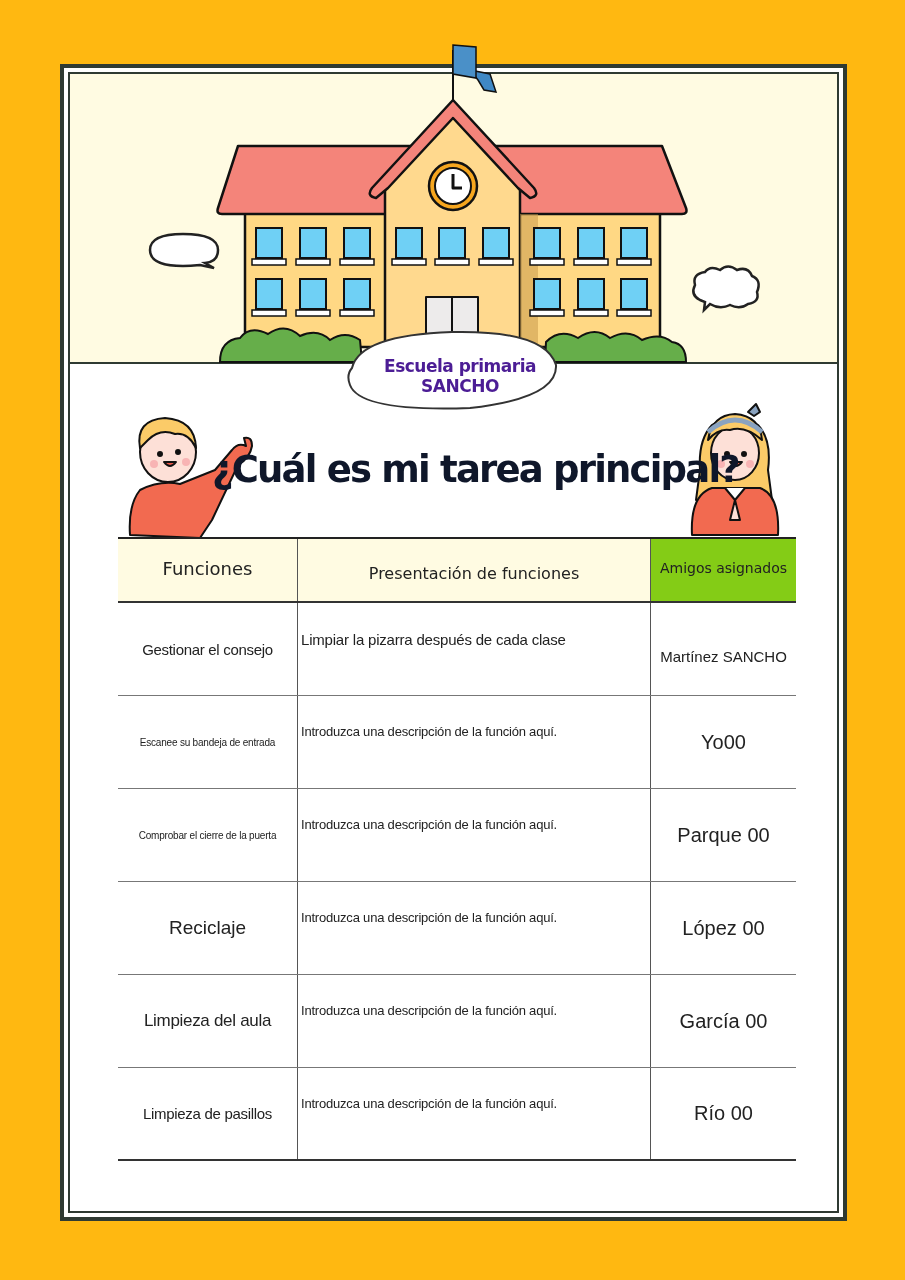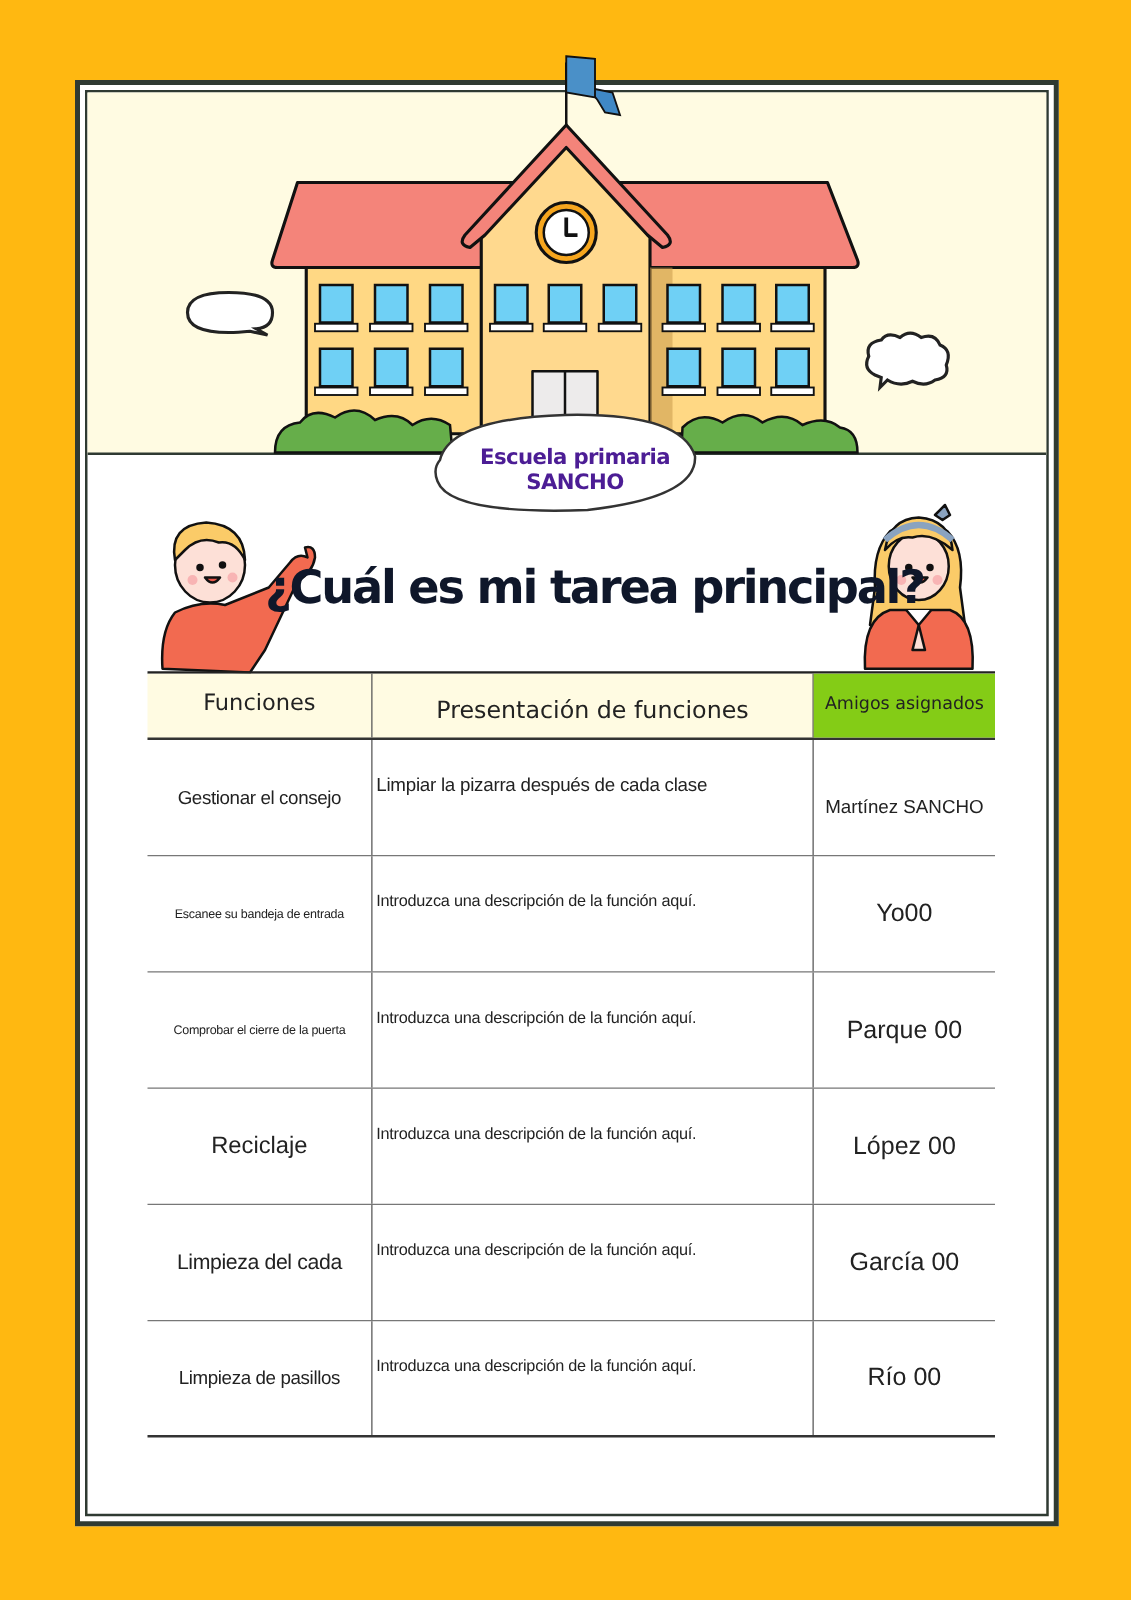--- a/index.html
+++ b/index.html
@@ -13,27 +13,27 @@
 
   .scene { position: absolute; left: 0; top: 0; width: 905px; height: 1280px; pointer-events: none; }
   .scene svg { position: absolute; left: 0; top: 0; }
 
   .school-name-wrap { position: absolute; left: 345px; top: 334px; width: 215px; height: 78px; }
   .school-name { position: absolute; left: 0; top: 22px; width: 230px; text-align: center; font-family: "DejaVu Sans", sans-serif; font-size: 17px; font-weight: bold; letter-spacing: -0.5px; color: #4c1d95; }
 
   .page-title { position: absolute; left: 212px; top: 448px; width: 500px; font-family: "DejaVu Sans", sans-serif; font-size: 37px; font-weight: bold; letter-spacing: -1.8px; color: #0f172a; white-space: nowrap; }
 
   .table { position: absolute; left: 118px; top: 537px; width: 678px; border-top: 2px solid #222; }
-  .thead { display: flex; height: 53px; background: #FFFBE2; border-bottom: 2px solid #333; text-align: center; }
+  .thead { display: flex; height: 64px; background: #FFFBE2; border-bottom: 2px solid #333; text-align: center; }
   .th { display: flex; align-items: center; justify-content: center; font-family: "DejaVu Sans", sans-serif; color: #222; }
   .col1 { width: 180px; border-right: 1px solid #555; }
   .col2 { width: 353px; border-right: 1px solid #555; }
   .col3 { width: 145px; }
   .th.col1 { font-size: 18px; padding-bottom: 4px; }
-  .th.col2 { font-size: 19px; padding-top: 6px; }
+  .th.col2 { font-size: 16px; padding-top: 6px; }
   .th.col3 { font-size: 14px; padding-bottom: 4px; background: #84cc16; }
 
   .row { display: flex; height: 93px; border-bottom: 1px solid #777; }
   .row:last-child { border-bottom: 2px solid #333; }
   .cell { display: flex; font-family: Liberation Sans, sans-serif; color: #222; }
   .cell.col1 { align-items: center; justify-content: center; text-align: center; }
   .cell.col2 { align-items: flex-start; padding: 28px 0 0 3px; font-size: 13px; letter-spacing: -0.2px; }
   .cell.col3 { align-items: center; justify-content: center; text-align: center; }
 
   .fs-tiny { font-size: 10px; letter-spacing: -0.2px; }
@@ -192,21 +192,21 @@
     <div class="cell col1 fs-tiny">Comprobar el cierre de la puerta</div>
     <div class="cell col2">Introduzca una descripción de la función aquí.</div>
     <div class="cell col3 big">Parque 00</div>
   </div>
   <div class="row">
     <div class="cell col1 fs-lg">Reciclaje</div>
     <div class="cell col2">Introduzca una descripción de la función aquí.</div>
     <div class="cell col3 big">López 00</div>
   </div>
   <div class="row">
-    <div class="cell col1 fs-md">Limpieza del cada</div>
+    <div class="cell col1 fs-md">Limpieza del aula</div>
     <div class="cell col2">Introduzca una descripción de la función aquí.</div>
     <div class="cell col3 big">García 00</div>
   </div>
   <div class="row">
     <div class="cell col1 fs-sm">Limpieza de pasillos</div>
     <div class="cell col2">Introduzca una descripción de la función aquí.</div>
     <div class="cell col3 big">Río 00</div>
   </div>
 </div>
 

